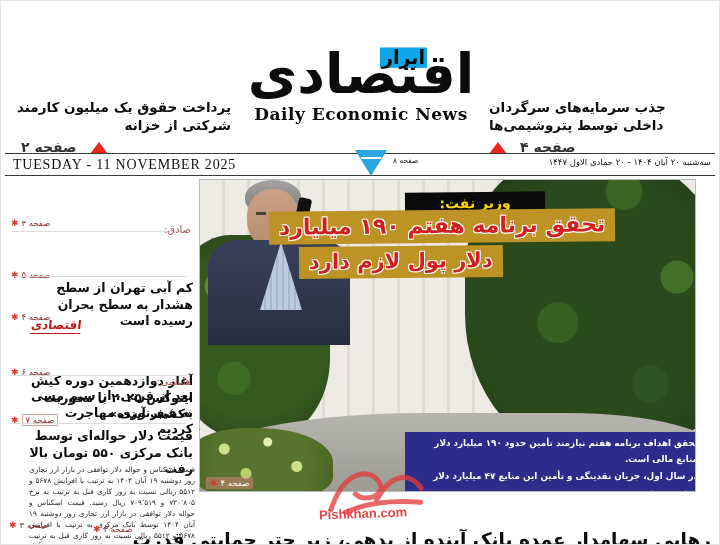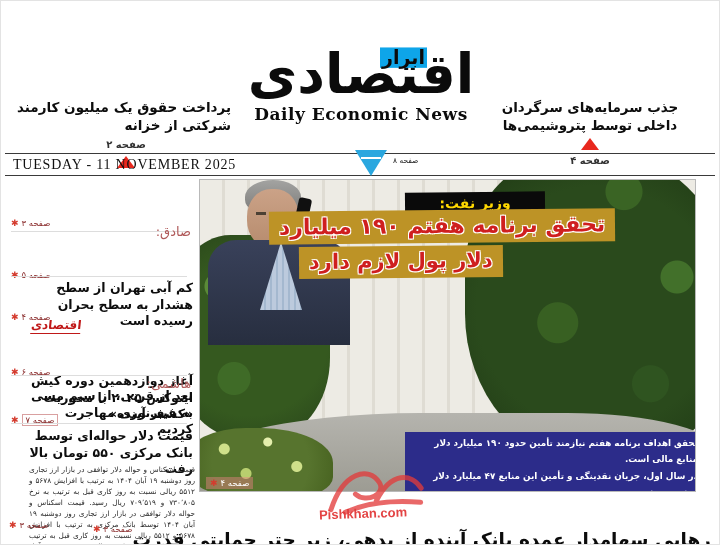--- a/index.html
+++ b/index.html
@@ -20,34 +20,34 @@
             border-right:16px solid transparent;border-top:26px solid #2aa7df;z-index:5;}
   .tri-blue-line{left:360px;top:156px;width:20px;height:2px;background:#fff;z-index:6;}
   .page-count{left:392px;top:155px;font-size:7.5px;color:#222;}
 
   
   .rule{left:4px;right:4px;border-top:1px solid #3a3a3a;height:0;}
   .rule1{top:152px;} .rule2{top:174px;}
 
   
   .top-story{font-weight:bold;font-size:13.5px;line-height:1.35;color:#0d0d0d;}
-  .ts-right{right:20px;top:97px;width:218px;text-align:center;}
+  .ts-right{right:12px;top:97px;width:218px;text-align:left;}
   .ts-left{left:10px;top:97px;width:220px;text-align:right;}
-  .marker-row{display:flex;align-items:center;gap:4px;margin-top:4px;font-size:10px;color:#333;flex-direction:column;}
+  .marker-row{display:flex;align-items:center;gap:13px;margin-top:4px;font-size:14px;color:#333;}
   .tri-red{width:0;height:0;border-left:9px solid transparent;border-right:9px solid transparent;
            border-bottom:12px solid #e8281e;}
   .date-en{left:12px;top:156px;font-family:"Liberation Serif",serif;font-size:14px;
            letter-spacing:0.8px;color:#111;}
   .date-fa{right:8px;top:156px;font-size:8.5px;color:#111;direction:rtl;}
 
   
   .sidebar{left:2px;top:178px;width:194px;height:365px;}
   .sb-title{position:absolute;left:22px;right:4px;direction:rtl;text-align:right;
             font-weight:bold;font-size:12.5px;line-height:1.32;color:#0d0d0d;}
-  .sb-kicker{position:absolute;right:6px;font-size:13px;color:#b05a5a;direction:rtl;}
+  .sb-kicker{position:absolute;right:6px;font-size:10px;color:#b05a5a;direction:rtl;}
   .sb-marker{position:absolute;display:flex;align-items:center;gap:3px;font-size:8.5px;
              color:#8a2c2c;left:8px;}
   .star{color:#d43b2e;font-size:9px;line-height:1;}
   .sb-sep{position:absolute;left:8px;width:176px;border-top:1px solid #ddd;height:0;}
   .boxed{border:1px solid #d9a0a0;padding:0 3px;background:#fff;}
   .mini-logo{position:absolute;left:28px;top:139px;color:#c01818;font-weight:bold;
              font-size:12px;border-bottom:1px solid #c01818;padding-bottom:1px;transform:skewX(-6deg);}
   .sb-body{position:absolute;left:26px;right:2px;direction:rtl;text-align:justify;
            font-size:7.3px;line-height:1.5;color:#2a2a2a;}
 
@@ -151,20 +151,21 @@
     <div>پرداخت حقوق یک میلیون کارمند شرکتی از خزانه</div>
     <div class="marker-row" dir="ltr" style="padding-left:10px;">
       <span>صفحه ۲</span>
       <span class="tri-red"></span>
     </div>
   </div>
 
   <div class="abs rule rule1"></div>
   <div class="abs rule rule2"></div>
   <div class="abs date-en">TUESDAY - 11 NOVEMBER 2025</div>
+  <div class="abs date-fa">سه‌شنبه ۲۰ آبان ۱۴۰۴ - ۲۰ جمادی الاول ۱۴۴۷</div>
 
   <div class="abs sidebar">
     <div class="sb-marker" style="top:39px;">
       <span class="star">✱</span>
       <span>صفحه ۳</span>
     </div>
     <div class="sb-sep" style="top:52px;"></div>
 
     <div class="sb-kicker" style="top:45px;">صادق:</div>
     <div class="sb-marker" style="top:91px;">

